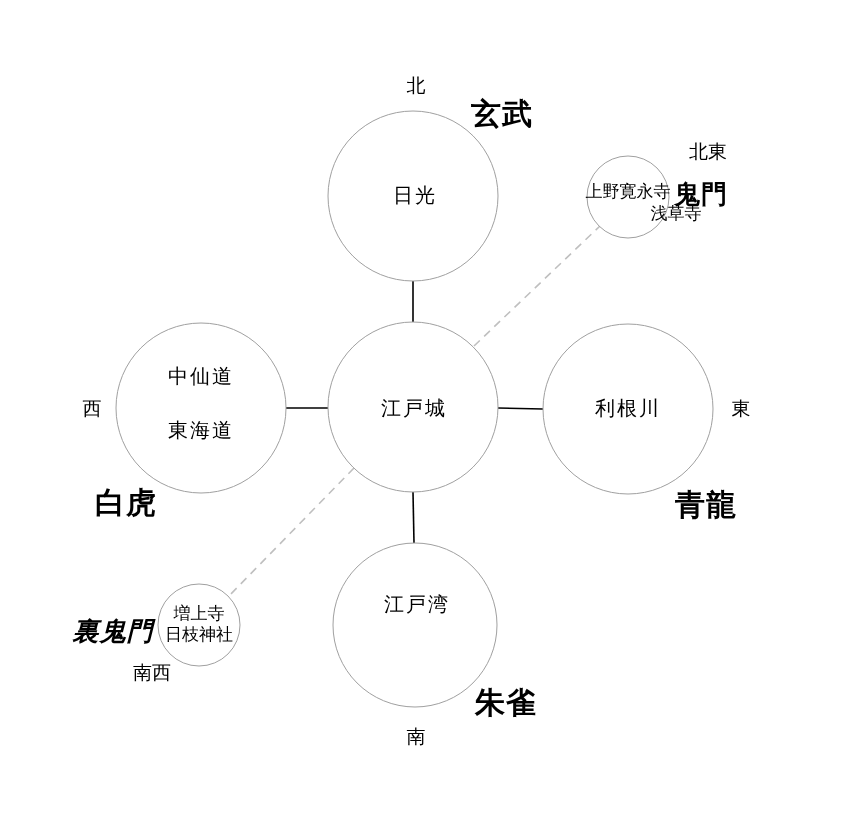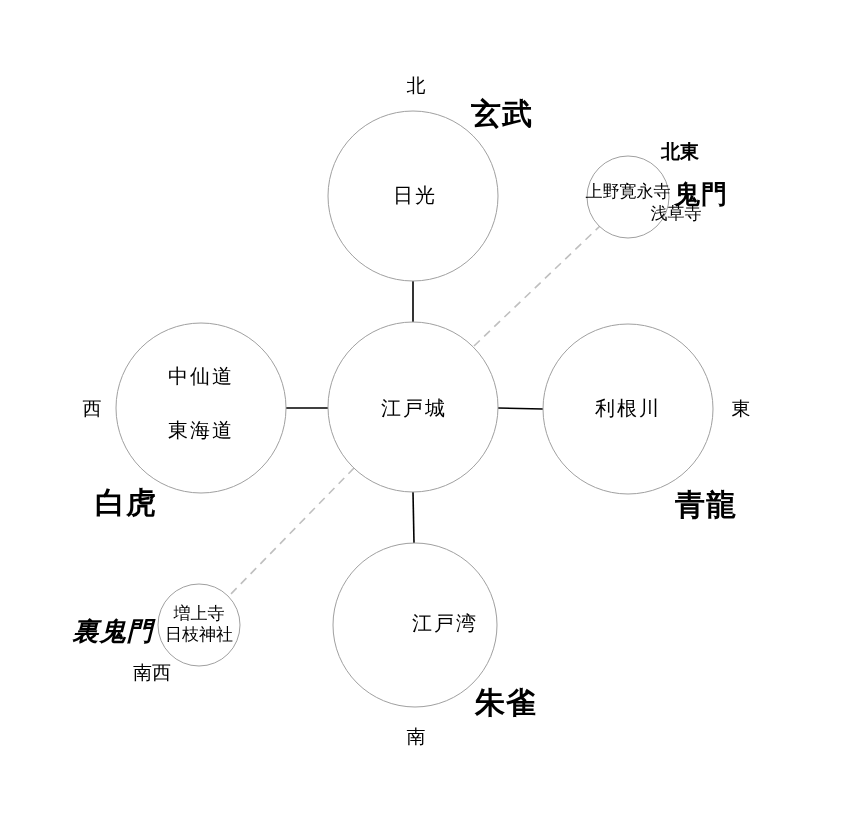--- a/index.html
+++ b/index.html
@@ -57,37 +57,37 @@
     <circle cx="413" cy="407" r="85" fill="#ffffff" stroke-width="1" stroke="#a0a0a0"></circle>
     <circle cx="628" cy="409" r="85" fill="#ffffff" stroke-width="1" stroke="#a0a0a0"></circle>
     <circle cx="415" cy="625" r="82" fill="#ffffff" stroke-width="1" stroke="#a0a0a0"></circle>
     <circle cx="199" cy="625" r="41" fill="#ffffff" stroke-width="1" stroke="#a0a0a0"></circle>
   </svg>
 
   <div class="lbl direction" style="left:416px; top:85px;">北</div>
   <div class="lbl guardian-major" style="left:502px; top:114px;">玄武</div>
   <div class="lbl place-large" style="left:415px; top:195px;">日光</div>
 
-  <div class="lbl direction" style="left:680px; top:151px;font-weight:bold;">北東</div>
+  <div class="lbl direction" style="left:708px; top:151px;">北東</div>
   <div class="lbl guardian-gate" style="left:701px; top:194px;">鬼門</div>
   <div class="lbl place-small" style="left:628px; top:191px;">上野寛永寺</div>
   <div class="lbl place-small" style="left:628px; top:213px;margin-left:48px;">浅草寺</div>
 
   <div class="lbl direction" style="left:92px; top:408px;">西</div>
   <div class="lbl guardian-major" style="left:126px; top:503px;">白虎</div>
   <div class="lbl place-large" style="left:201px; top:376px;">中仙道</div>
   <div class="lbl place-large" style="left:201px; top:430px;">東海道</div>
 
   <div class="lbl place-large" style="left:414px; top:408px;">江戸城</div>
 
   <div class="lbl place-large" style="left:628px; top:408px;">利根川</div>
   <div class="lbl direction" style="left:741px; top:408px;">東</div>
   <div class="lbl guardian-major" style="left:706px; top:505px;">青龍</div>
 
-  <div class="lbl place-large" style="left:417px; top:623px;margin-left:28px;">江戸湾</div>
+  <div class="lbl place-large" style="left:417px; top:604px;">江戸湾</div>
   <div class="lbl guardian-major" style="left:506px; top:703px;">朱雀</div>
   <div class="lbl direction" style="left:416px; top:736px;">南</div>
 
   <div class="lbl guardian-gate" style="left:113px; top:631px;font-style:italic;">裏鬼門</div>
   <div class="lbl direction" style="left:152px; top:672px;">南西</div>
   <div class="lbl place-small" style="left:199px; top:613px;">増上寺</div>
   <div class="lbl place-small" style="left:199px; top:634px;">日枝神社</div>
 
 </div>
 

